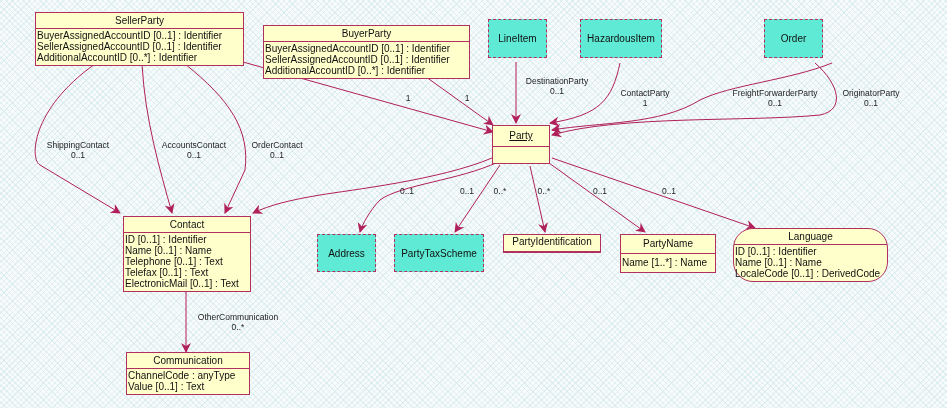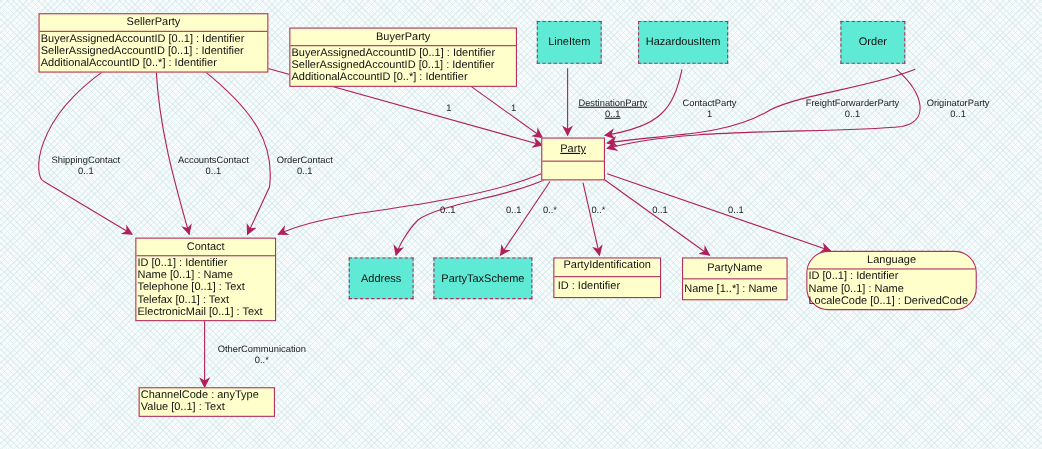--- a/index.html
+++ b/index.html
@@ -87,38 +87,36 @@
   <div class="attrs">
     <div>ID [0..1] : Identifier</div>
     <div>Name [0..1] : Name</div>
     <div>Telephone [0..1] : Text</div>
     <div>Telefax [0..1] : Text</div>
     <div>ElectronicMail [0..1] : Text</div>
   </div>
 </div>
 
 <div class="box" style="left:126px;top:352px;width:124px;">
+  <div class="title">Communication</div>
   <div class="attrs">
     <div>ChannelCode : anyType</div>
     <div>Value [0..1] : Text</div>
   </div>
 </div>
 
 <div class="ref" style="left:317px;top:234px;width:59px;height:38px;">
   <span>Address</span>
 </div>
 <div class="ref" style="left:394px;top:234px;width:90px;height:38px;">
   <span>PartyTaxScheme</span>
 </div>
 
 <div class="box" style="left:503px;top:234px;width:98px;">
   <div class="title" style="padding:1px 0 4px;">PartyIdentification</div>
-  <div class="attrs" style="padding:3px 3px 4px;">
-    <div>ID : Identifier</div>
-  </div>
 </div>
 
 <div class="box" style="left:620px;top:234px;width:96px;">
   <div class="title" style="padding:3px 0 4px;">PartyName</div>
   <div class="attrs" style="padding:3px 1px 4px;">
     <div>Name [1..*] : Name</div>
   </div>
 </div>
 
 <div class="box" style="left:733px;top:228px;width:155px;border-radius:20px;">
@@ -130,21 +128,21 @@
   </div>
 </div>
 
 <div class="lbl" style="left:408px;top:93px;">
     <div>1</div>
   </div>
 <div class="lbl" style="left:467px;top:93px;">
     <div>1</div>
   </div>
 
-<div class="lbl" style="left:557px;top:88px;text-decoration:underline;">
+<div class="lbl" style="left:557px;top:76px;">
   <div>DestinationParty</div>
   <div>0..1</div>
 </div>
 <div class="lbl" style="left:645px;top:88px;">
   <div>ContactParty</div>
   <div>1</div>
 </div>
 <div class="lbl" style="left:775px;top:88px;">
   <div>FreightForwarderParty</div>
   <div>0..1</div>

